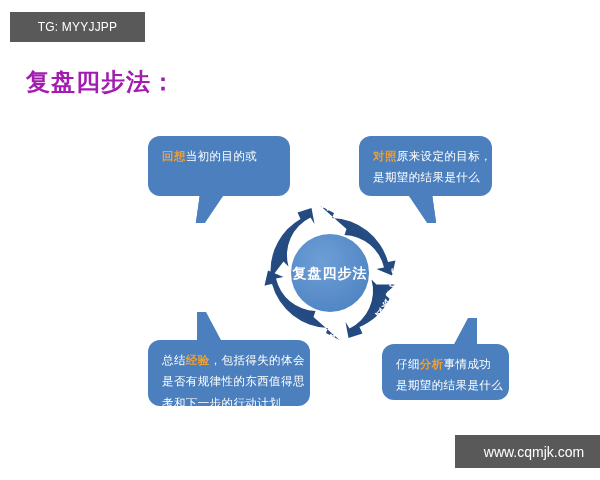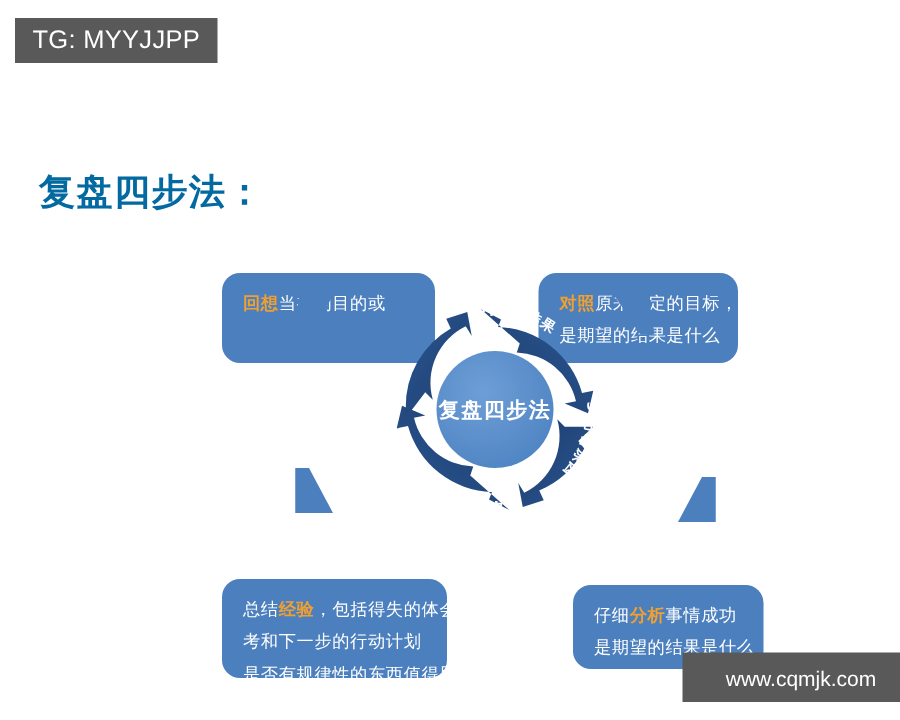--- a/index.html
+++ b/index.html
@@ -23,37 +23,36 @@
     top: 12px;
     width: 135px;
     height: 30px;
     background: #595959;
     display: flex;
     align-items: center;
     justify-content: center;
   }
   #tg-badge span {
     color: #ffffff;
-    font-size: 17px;
+    font-size: 12px;
     letter-spacing: 0.2px;
     font-family: "Liberation Sans", "DejaVu Sans", sans-serif;
   }
 
   
   #page-title {
     position: absolute;
     left: 26px;
     top: 66px;
     font-size: 24px;
     font-weight: bold;
-    color: #0369a1;
+    color: #a21caf;
     letter-spacing: 1px;
     white-space: nowrap;
     text-shadow: 0 1px 0 rgba(255,255,255,0.6);
-    margin-top: 46px;
   }
 
   
   #watermark {
     position: absolute;
     left: 455px;
     top: 435px;
     width: 158px;
     height: 33px;
     background: #595959;
@@ -72,21 +71,20 @@
     position: absolute;
     background: #4B7FBE;
     border-radius: 12px;
     box-sizing: border-box;
     padding: 10px 14px;
     color: #ffffff;
     font-size: 11.5px;
     line-height: 1.85;
     letter-spacing: 0.4px;
     font-family: "DejaVu Sans", "Liberation Sans", sans-serif;
-    margin-top: 46px;
   }
   .bubble .hl {
     color: #F0A030;
     font-weight: bold;
   }
   .bubble .line {
     white-space: nowrap;
   }
 
   .bubble-tail {
@@ -111,21 +109,21 @@
   #tail-tr {
     left: 409px; top: 193px;
     border-right: 9px solid #4B7FBE;
     border-left: 16px solid transparent;
     border-top: 30px solid #4B7FBE;
     border-bottom: 0;
     transform: skewX(8deg);
   }
 
   
-  #bubble-bl { left: 148px; top: 340px; width: 150px; height: 66px; }
+  #bubble-bl { left: 148px; top: 340px; width: 162px; height: 66px; }
   #tail-bl {
     left: 197px; top: 312px;
     border-left: 9px solid #4B7FBE;
     border-right: 16px solid transparent;
     border-bottom: 30px solid #4B7FBE;
     border-top: 0;
   }
 
   
   #bubble-br { left: 382px; top: 344px; width: 127px; height: 56px; }
@@ -179,22 +177,22 @@
   <div class="bubble-tail" id="tail-tl"></div>
 
   <div class="bubble" id="bubble-tr">
     <div class="line"><span class="hl">对照</span><span>原来设定的目标，</span></div>
     <div class="line"><span>是期望的结果是什么</span></div>
   </div>
   <div class="bubble-tail" id="tail-tr"></div>
 
   <div class="bubble" id="bubble-bl">
     <div class="line"><span>总结</span><span class="hl">经验</span><span>，包括得失的体会</span></div>
+    <div class="line"><span>是否有规律性的东西值得思</span></div>
     <div class="line"><span>考和下一步的行动计划</span></div>
-    <div class="line"><span>是否有规律性的东西值得思</span></div>
   </div>
   <div class="bubble-tail" id="tail-bl"></div>
 
   <div class="bubble" id="bubble-br">
     <div class="line"><span>仔细</span><span class="hl">分析</span><span>事情成功</span></div>
     <div class="line"><span>是期望的结果是什么</span></div>
   </div>
   <div class="bubble-tail" id="tail-br"></div>
 
   <div id="cycle-wrap">

